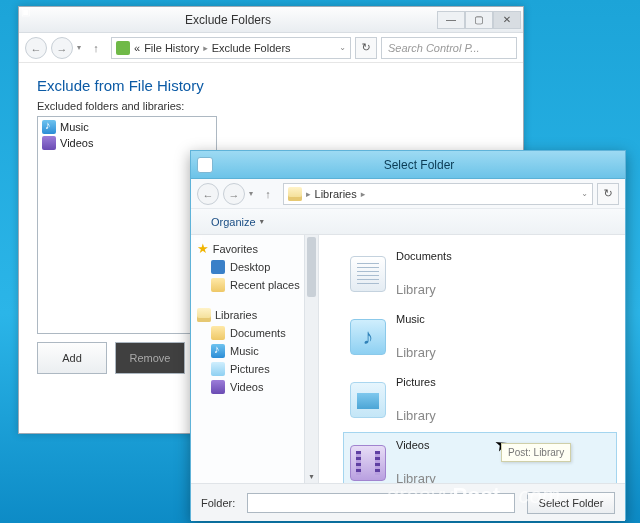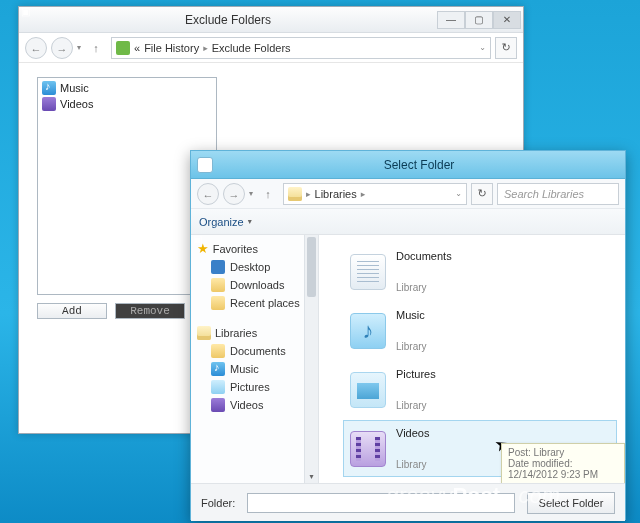--- a/index.html
+++ b/index.html
@@ -28,32 +28,32 @@
 .desc { color: #333; margin-bottom: 10px; }
 .lbl { color: #333; margin-bottom: 4px; }
 .listbox { width: 180px; height: 218px; border: 1px solid #adb8c2; background: #fff; padding: 2px; }
 .listbox .item { display: flex; align-items: center; gap: 4px; padding: 1px 2px; color: #222; }
 .icon-sm { width: 14px; height: 14px; display: inline-block; border-radius: 2px; }
 .music-sm { background: linear-gradient(#6fc3ef,#2c8dd6); position: relative; }
 .music-sm::after { content:"♪"; position:absolute; left:3px; top:-1px; font-size:11px; color:#fff; }
 .video-sm { background: linear-gradient(#9c7dd9,#6a4bb3); }
 .video-sm::after { content:"▣"; position:absolute; left:2px; top:-1px; font-size:10px; color:#fff; }
 .btnrow { display: flex; gap: 8px; margin-top: 8px; }
-.btn { min-width: 70px; height: 16px; border: 1px solid #adb8c2; background: linear-gradient(#fdfdfd,#ebeef1); display: flex; align-items: center; justify-content: center; color: #333; font-family: Liberation Mono, monospace; }
+.btn { min-width: 70px; height: 32px; border: 1px solid #adb8c2; background: linear-gradient(#fdfdfd,#ebeef1); display: flex; align-items: center; justify-content: center; color: #333; }
 .btn.disabled { color: #aaa; background: #404040; }
 
 
 .win2 { position: absolute; left: 190px; top: 150px; width: 436px; height: 370px; background: #fff; border: 1px solid #5fb3d9; box-shadow: 0 4px 14px rgba(0,0,0,.35); }
 .win2-title { height: 28px; background: linear-gradient(#9ddaf3,#6cc3e8); border-bottom: 1px solid #5bb1d6; display: flex; align-items: center; }
 .win2-title .ic { width: 16px; height: 16px; margin-left: 6px; background: #fff; border-radius: 3px; border: 1px solid #7fb8d4; }
 .win2-title .title { flex: 1; text-align: center; color: #0b3c55; font-size: 12px; font-weight: 400; }
 .win2-nav { height: 30px; display: flex; align-items: center; gap: 4px; padding: 0 6px; background: #f7f9fb; border-bottom: 1px solid #e6eaee; }
 .win2 .crumbbar { flex: 1; }
 .win2 .search { width: 122px; }
-.toolbar { height: 26px; background: linear-gradient(#f8fafc,#eef2f5); border-bottom: 1px solid #e0e4e8; display: flex; align-items: center; padding: 0 8px; gap: 4px; color: #1b4e84; }
+.toolbar { height: 26px; background: linear-gradient(#f8fafc,#eef2f5); border-bottom: 1px solid #e0e4e8; display: flex; align-items: center; padding: 0 20px; gap: 4px; color: #1b4e84; }
 .toolbar .dd { font-size: 8px; color: #666; }
 .win2-main { display: flex; height: 248px; }
 .sidebar { width: 128px; border-right: 1px solid #e0e4e8; background: #fcfdfe; overflow: hidden; position: relative; }
 .side-scroll { position: absolute; right: 0; top: 0; bottom: 0; width: 14px; background: #eef1f4; border-left: 1px solid #dde2e7; }
 .side-scroll .thumb { position: absolute; left: 2px; right: 2px; top: 2px; height: 60px; background: #c9d0d7; border-radius: 2px; }
 .side-scroll .arr { position: absolute; left: 0; right: 0; height: 14px; display: flex; align-items: center; justify-content: center; color: #666; font-size: 8px; }
 .side-scroll .arr.up { top: 0; } .side-scroll .arr.dn { bottom: 0; }
 .sb-sec { padding: 4px 4px 8px; }
 .sb-hdr { display: flex; align-items: center; gap: 4px; padding: 2px; color: #333; }
 .sb-item { display: flex; align-items: center; gap: 5px; padding: 2px 2px 2px 16px; color: #333; }
@@ -69,21 +69,21 @@
 .doc-ic { background: linear-gradient(#fff,#e4ecf3); border: 1px solid #c4d2de; }
 .doc-ic::after { content:""; position:absolute; left:6px; top:6px; right:6px; bottom:6px; background: repeating-linear-gradient(#a9bdd0,#a9bdd0 1px,transparent 1px,transparent 4px); }
 .mus-ic { background: linear-gradient(#cfeefd,#8ed0f2); border: 1px solid #8bc9ea; }
 .mus-ic::after { content:"♪"; position:absolute; inset:0; display:flex; align-items:center; justify-content:center; font-size:22px; color:#2f81b8; }
 .pic-ic { background: linear-gradient(#e6f5fd,#c4e6f7); border: 1px solid #a9d6ef; }
 .pic-ic::after { content:""; position:absolute; left:6px; top:10px; right:6px; bottom:8px; background: linear-gradient(#7fc8ee,#4ca5d6); }
 .vid-ic { background: linear-gradient(#e7ddf6,#b9a0e0); border: 1px solid #a184cf; }
 .vid-ic::before { content:""; position:absolute; left:5px; top:5px; bottom:5px; width:5px; background: repeating-linear-gradient(#5f3fa2,#5f3fa2 3px,#b9a0e0 3px,#b9a0e0 6px); }
 .vid-ic::after { content:""; position:absolute; right:5px; top:5px; bottom:5px; width:5px; background: repeating-linear-gradient(#5f3fa2,#5f3fa2 3px,#b9a0e0 3px,#b9a0e0 6px); }
 .lib-text .name { color: #222; }
-.lib-text .sub { color: #888; font-size: 10px; margin-top: 20px; }
+.lib-text .sub { color: #888; font-size: 13px; margin-top: 20px; }
 .cursor { position: absolute; left: 176px; top: 200px; font-size: 16px; color: #000; transform: rotate(-20deg); pointer-events:none; }
 .tooltip { position: absolute; left: 182px; top: 208px; background: #fffff4; border: 1px solid #cfcfa8; padding: 3px 6px; color: #777; font-size: 10px; box-shadow: 1px 1px 3px rgba(0,0,0,.15); }
 .win2-footer { height: 38px; border-top: 1px solid #e0e4e8; background: #f3f5f7; display: flex; align-items: center; padding: 0 10px; gap: 12px; }
 .win2-footer .flbl { color: #333; }
 .win2-footer .finput { flex: 1; height: 20px; border: 1px solid #adb8c2; background: #fff; }
 .win2-footer .fbtn { width: 88px; height: 22px; border: 1px solid #adb8c2; background: linear-gradient(#fdfdfd,#ebeef1); display: flex; align-items: center; justify-content: center; color: #333; }
 </style>
 </head>
 <body>
 
@@ -105,22 +105,25 @@
       <div class="navbtn" style="border:none;background:none;">↑</div>
       <div class="crumbbar">
         <span class="crumb-icon"></span>
         <span>«</span>
         <span>File History</span>
         <span class="sep">▸</span>
         <span>Exclude Folders</span>
         <span class="crumb-drop">⌄</span>
       </div>
       <div class="refresh">↻</div>
+      <div class="search">Search Control P...</div>
     </div>
     <div class="win1-body">
+      <div class="h1">Exclude from File History</div>
+      <div class="lbl">Excluded folders and libraries:</div>
       <div class="listbox">
         <div class="item">
           <span class="icon-sm music-sm"></span>
           <span>Music</span>
         </div>
         <div class="item">
           <span class="icon-sm video-sm"></span>
           <span>Videos</span>
         </div>
       </div>
@@ -142,43 +145,38 @@
       <span style="color:#888;font-size:8px;">▾</span>
       <div class="navbtn" style="border:none;background:none;">↑</div>
       <div class="crumbbar">
         <span class="ic12 libs12"></span>
         <span class="sep">▸</span>
         <span>Libraries</span>
         <span class="sep">▸</span>
         <span class="crumb-drop">⌄</span>
       </div>
       <div class="refresh">↻</div>
-      <div class="search">Search Libraries</div>
     </div>
     <div class="toolbar">
       <span>Organize</span>
       <span class="dd">▾</span>
     </div>
     <div class="win2-main">
       <div class="sidebar">
         <div class="sb-sec">
           <div class="sb-hdr">
             <span class="star">★</span>
             <span>Favorites</span>
           </div>
           <div class="sb-item">
               <span class="ic12" style="background:#3a80c8"></span>
               <span>Desktop</span>
             </div>
           <div class="sb-item">
               <span class="ic12 folder12"></span>
-              <span>Downloads</span>
-            </div>
-          <div class="sb-item">
-              <span class="ic12 folder12"></span>
               <span>Recent places</span>
             </div>
         </div>
         <div class="sb-sec">
           <div class="sb-hdr">
             <span class="ic12 libs12"></span>
             <span>Libraries</span>
           </div>
           <div class="sb-item">
               <span class="ic12 folder12"></span>
@@ -228,21 +226,20 @@
         <div class="lib-item selected">
           <div class="lib-icon vid-ic"></div>
           <div class="lib-text">
               <div class="name">Videos</div>
               <div class="sub">Library</div>
             </div>
         </div>
         <div class="cursor">➤</div>
         <div class="tooltip">
           <div>Post: Library</div>
-          <div>Date modified: 12/14/2012 9:23 PM</div>
         </div>
       </div>
     </div>
     <div class="win2-footer">
       <span class="flbl">Folder:</span>
       <div class="finput"></div>
       <div class="fbtn">Select Folder</div>
     </div>
   </div>
 

